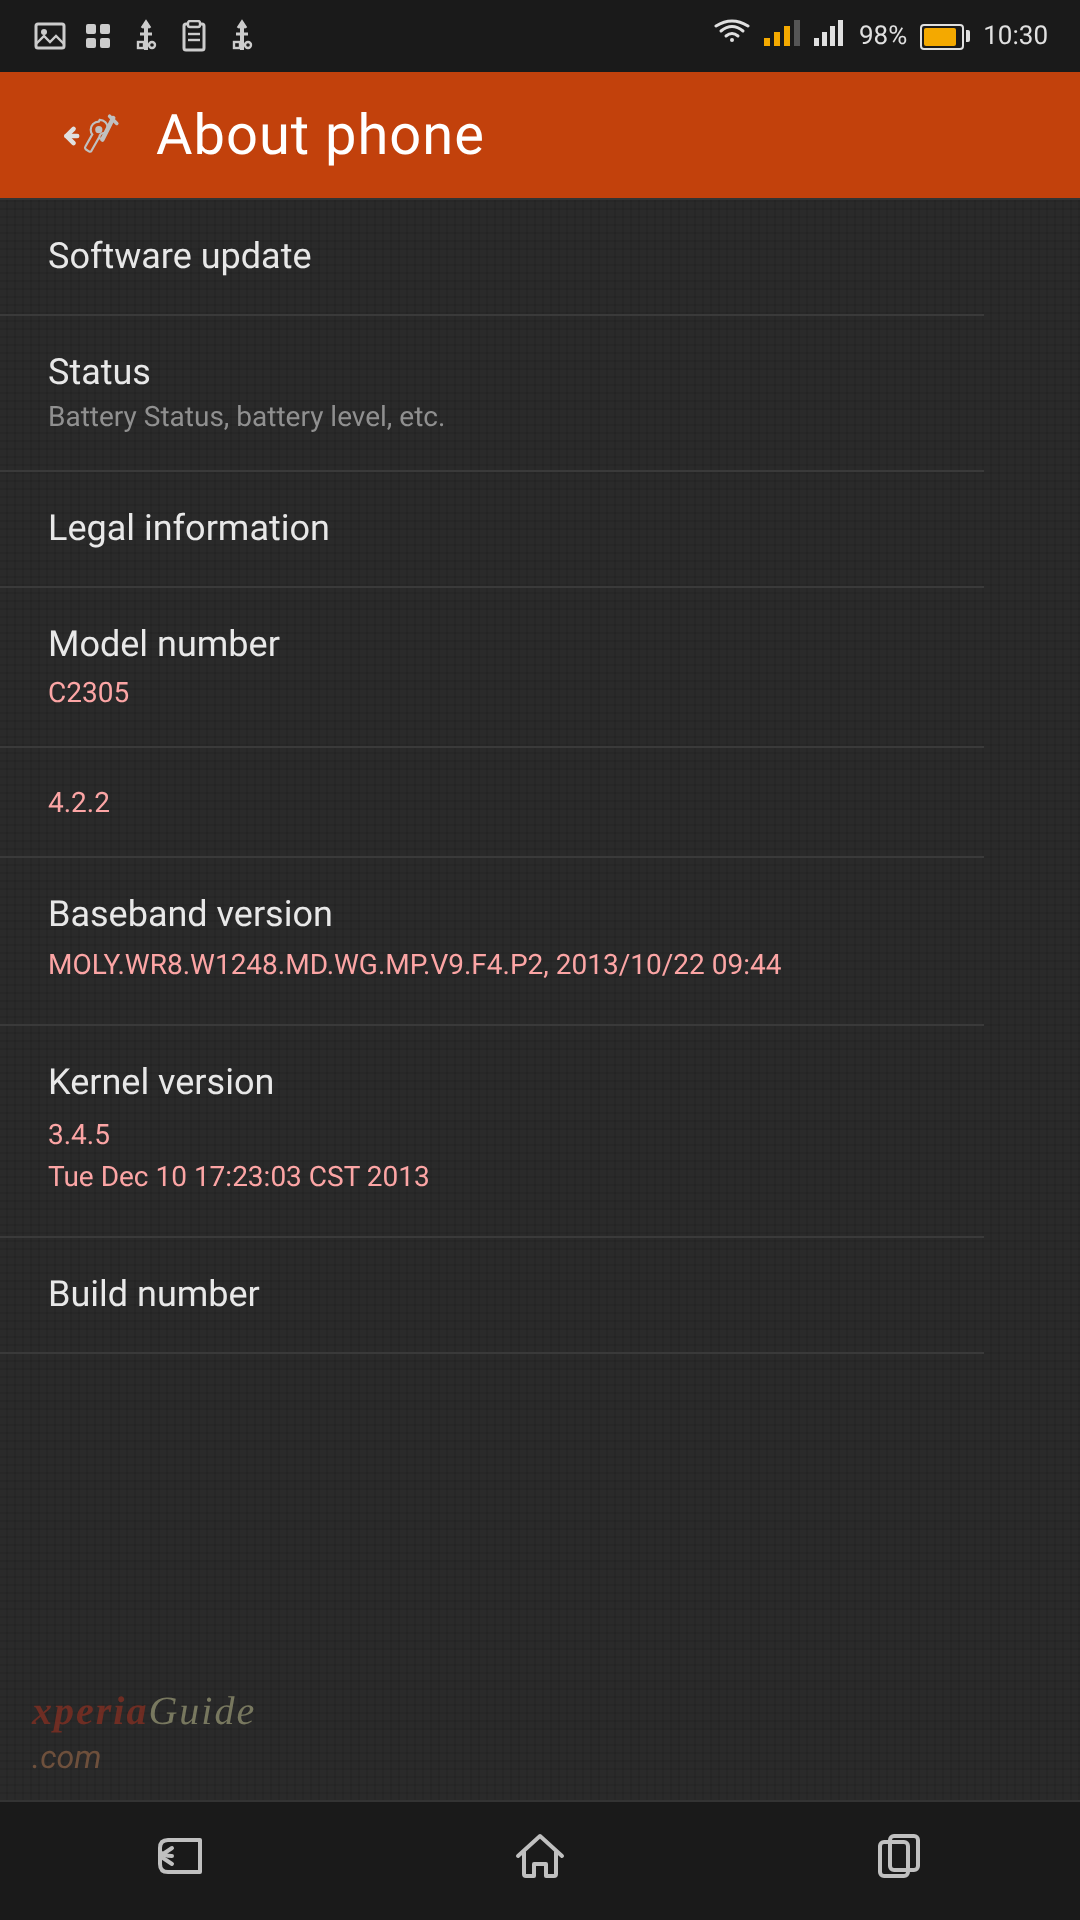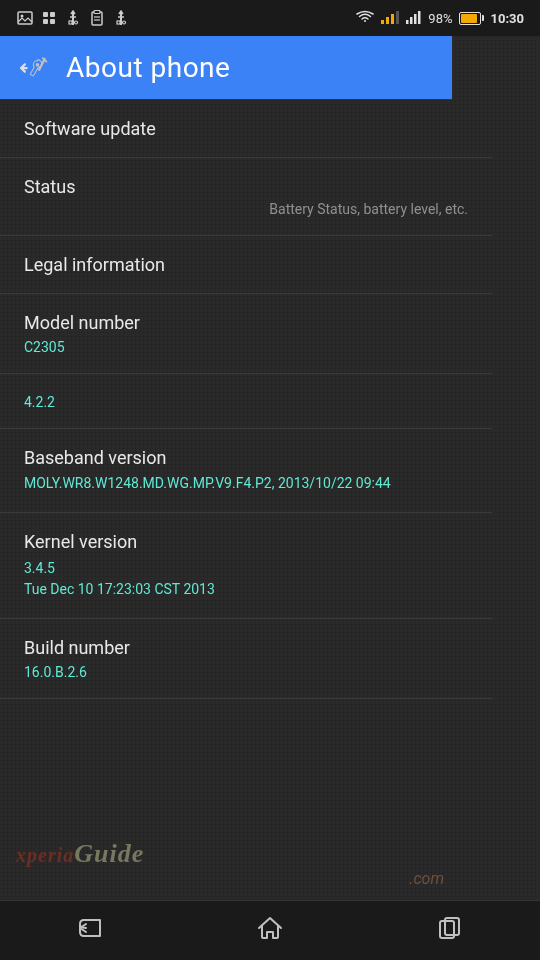--- a/index.html
+++ b/index.html
@@ -91,26 +91,26 @@
     }
     .battery-fill {
       height: 100%;
       background: #f4a900;
       width: 90%;
       border-radius: 1px;
     }
 
     
     .header {
-      width: 452px;
+      width: 540px;
       height: 64px;
-      background-color: #3b82f6;
-      display: flex;
-      align-items: center;
-      padding: 0 12px;
+      background-color: #c2410c;
+      display: flex;
+      align-items: center;
+      padding: 0 24px;
       gap: 14px;
       border-bottom: 1px solid #333;
     }
     .header-icon {
       width: 40px;
       height: 40px;
       display: flex;
       align-items: center;
       justify-content: center;
     }
@@ -141,25 +141,24 @@
       cursor: pointer;
     }
     .menu-item-title {
       font-size: 18px;
       color: #e8e8e8;
       font-weight: 400;
     }
     .menu-item-subtitle {
       font-size: 14px;
       color: #909090;
-      text-align: right;
     }
     .menu-item-value {
       font-size: 14px;
-      color: #5eead4;
+      color: #fca5a5;
       margin-top: 2px;
     }
 
     
     .bottom-nav {
       position: absolute;
       bottom: 0;
       width: 540px;
       height: 60px;
       background-color: #1a1a1a;
@@ -282,21 +281,21 @@
         <rect x="8" y="4" width="2.5" height="10" fill="#e0e0e0"></rect>
         <rect x="12" y="1" width="2.5" height="13" fill="#e0e0e0"></rect>
       </svg>
     </span>
     <span style="font-size:13px;color:#e0e0e0;">98%</span>
     <div class="battery-container">
       <div class="battery-box">
         <div class="battery-fill"></div>
       </div>
     </div>
-    <span style="font-size:13px;color:#e0e0e0;font-weight:700;margin-left:4px;">10:30</span>
+    <span style="font-size:13px;color:#e0e0e0;font-weight:400;margin-left:4px;">10:30</span>
   </div>
 </div>
 
 <div class="header">
   <div class="header-icon">
     <svg class="wrench-icon-svg" viewBox="0 0 40 40">
 
       <polyline points="14,20 8,20" stroke="#e0e0e0" stroke-width="2.5" stroke-linecap="round" fill="none"></polyline>
       <polyline points="12,16 8,20 12,24" stroke="#e0e0e0" stroke-width="2.5" stroke-linecap="round" stroke-linejoin="round" fill="none"></polyline>
 
@@ -343,30 +342,29 @@
   </div>
 
   <div class="menu-item">
     <span class="menu-item-title">Kernel version</span>
     <span class="menu-item-value" style="white-space:pre-wrap;line-height:1.5;">3.4.5
 Tue Dec 10 17:23:03 CST 2013</span>
   </div>
 
   <div class="menu-item">
     <span class="menu-item-title">Build number</span>
-    <span class="menu-item-value">16.0.B.2.6</span>
   </div>
 
 </div>
 
 <div class="watermark">
   <span class="watermark-text">
-    <span style="color:rgba(180,50,30,0.5);font-style:italic;font-weight:bold;font-size:20px;font-family:Liberation Serif, serif;">xperia</span><span style="color:rgba(200,200,150,0.5);font-style:italic;font-weight:bold;font-size:26px;font-family:serif;">Guide</span>
+    <span style="color:rgba(180,50,30,0.5);font-style:italic;font-weight:bold;font-size:20px;font-family:Liberation Serif, serif;">xperia</span><span style="color:rgba(200,200,150,0.5);font-style:italic;font-weight:normal;font-size:20px;font-family:serif;">Guide</span>
   </span>
-  <span class="watermark-com" style="display:block;text-align:right;padding-right:80px;color:rgba(180,120,80,0.5);font-style:italic;">.com</span>
+  <span class="watermark-com" style="display:block;padding-right:80px;color:rgba(180,120,80,0.5);font-style:italic;">.com</span>
 </div>
 
 <div class="bottom-nav">
   <div class="nav-btn">
     <span class="nav-icon">
       <svg width="28" height="24" viewBox="0 0 28 24">
         <path d="M10 12 Q6 12 4 10 L4 16 Q4 20 8 20 L24 20 L24 4 L8 4 Q4 4 4 8 L4 12" fill="none" stroke="#c0c0c0" stroke-width="2" stroke-linecap="round" stroke-linejoin="round"></path>
         <polyline points="10,8 4,12 10,16" fill="none" stroke="#c0c0c0" stroke-width="2" stroke-linecap="round" stroke-linejoin="round"></polyline>
       </svg>
     </span>

